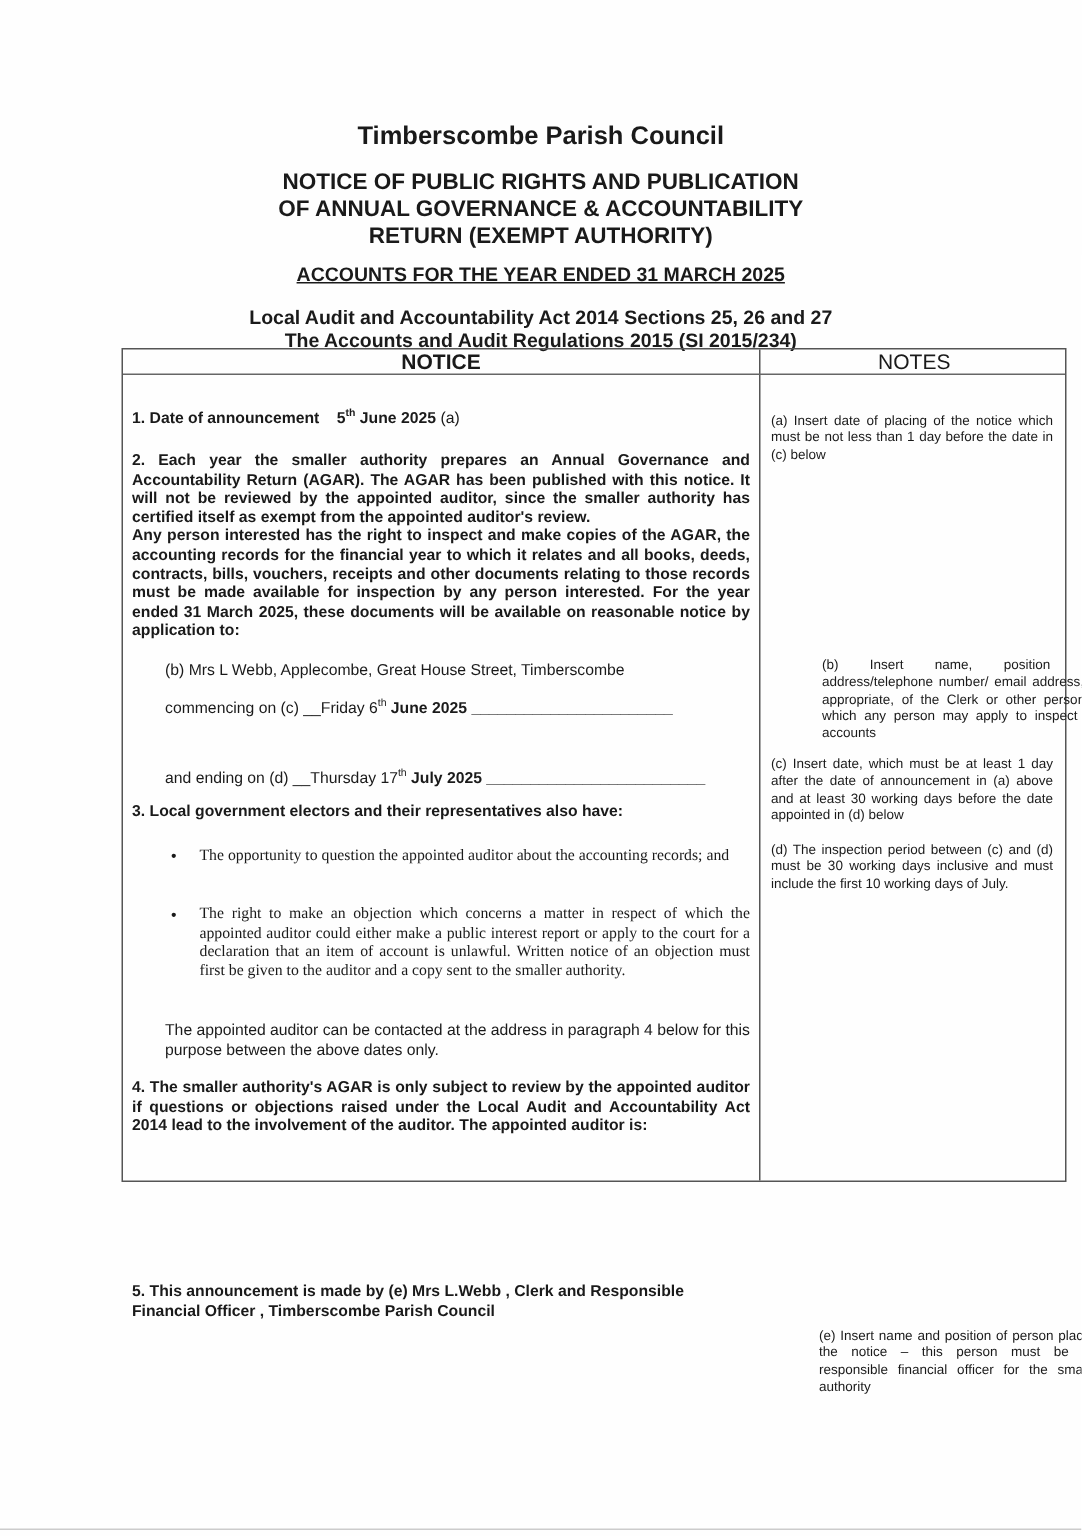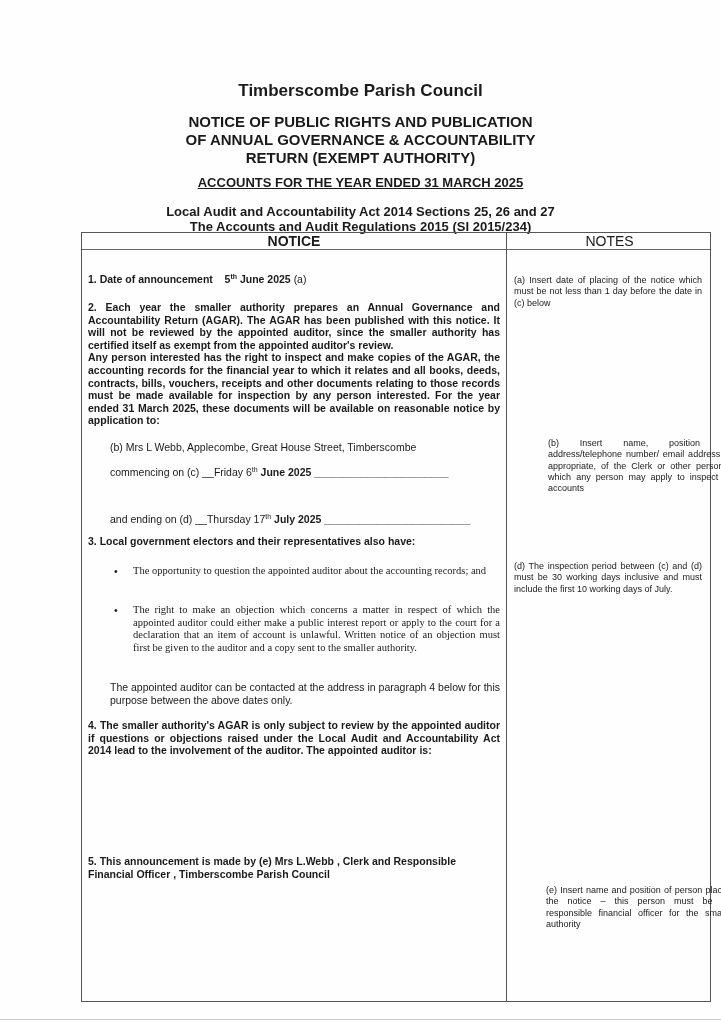--- a/index.html
+++ b/index.html
@@ -30,21 +30,21 @@
     .t-council { top: 81px; font-size: 17px; }
     .t-notice1 { top: 113px; font-size: 15px; line-height: 18px; }
     .t-accounts { top: 175px; font-size: 13px; text-decoration: underline; }
     .t-act { top: 204px; font-size: 13px; line-height: 15px; text-align: center; }
 
     .table {
       position: absolute;
       left: 81px;
       top: 232px;
       width: 630px;
-      height: 770px;
+      height: 556px;
       border: 1px solid #555;
       box-sizing: border-box;
     }
     .col-divider {
       position: absolute;
       left: 424px;
       top: 0;
       bottom: 0;
       border-left: 1px solid #555;
     }
@@ -178,18 +178,19 @@
 
     <div class="main indent" style="top:448px; padding-left:22px; width:390px;">The appointed auditor can be contacted at the address in paragraph 4 below for this purpose between the above dates only.</div>
 
     <div class="main b" style="top:486px;">4. The smaller authority's AGAR is only subject to review by the appointed auditor if questions or objections raised under the Local Audit and Accountability Act 2014 lead to the involvement of the auditor.  The appointed auditor is:</div>
 
 
     <div class="main b" style="top:622px; text-align:left;">5. This announcement is made by (e) Mrs L.Webb , Clerk and Responsible Financial Officer , Timberscombe Parish Council</div>
 
     <div class="note" style="top:42px;">(a) Insert date of placing of the notice which must be not less than 1 day before the date in (c) below</div>
     <div class="note" style="top:205px;margin-left:34px;">(b) Insert name, position and address/telephone number/ email address, as appropriate, of the Clerk or other person to which any person may apply to inspect the accounts</div>
+    <div class="note" style="top:271px;">(c) Insert date, which must be at least 1 day after the date of announcement in (a) above and at least 30 working days before the date appointed in (d) below</div>
     <div class="note" style="top:328px;">(d) The inspection period between (c) and (d) must be 30 working days inclusive and must include the first 10 working days of July.</div>
     <div class="note" style="top:652px;margin-left:32px;">(e) Insert name and position of person placing the notice – this person must be the responsible financial officer for the smaller authority</div>
   </div>
 
   <div class="bottom-rule"></div>
 </div>
 
 </body></html>

